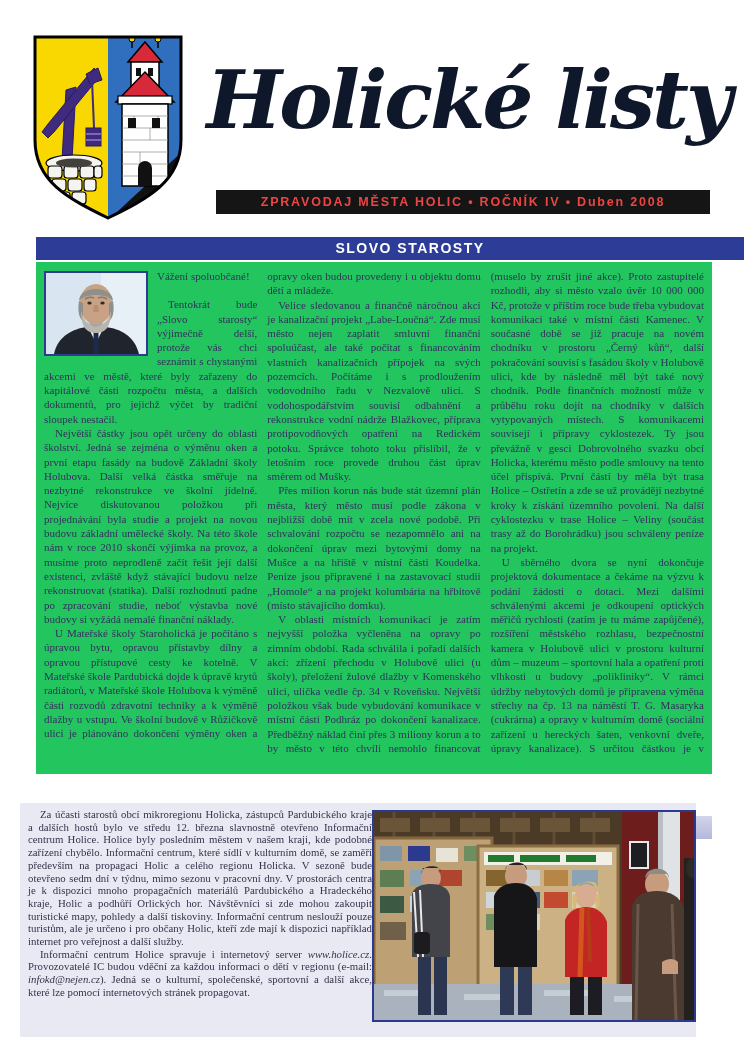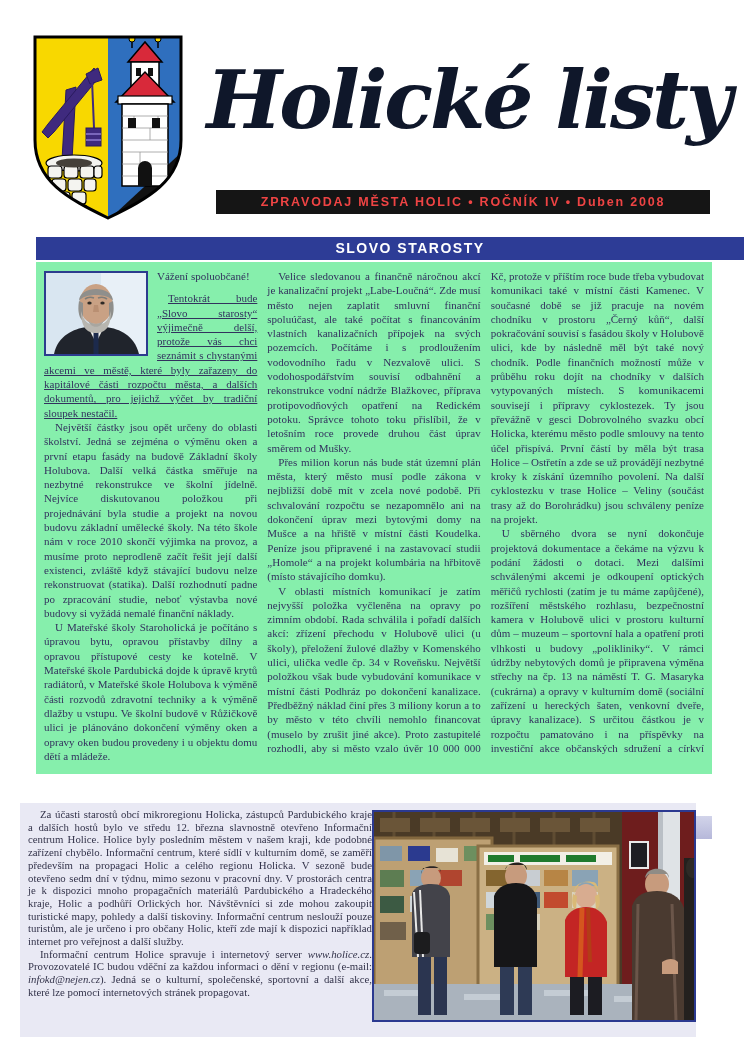--- a/index.html
+++ b/index.html
@@ -17,26 +17,26 @@
   
   .bar-blue{position:absolute;left:36px;top:237px;width:676px;height:23px;background:#2d3c96;
         color:#ffffff;font-family:"Liberation Sans",sans-serif;font-weight:bold;
         font-size:14px;letter-spacing:1.5px;text-align:center;line-height:23px;padding-left:36px;}
   .bar-lavender{position:absolute;left:36px;top:778px;width:676px;height:23px;
         background:linear-gradient(180deg,#d2d4ea 0%,#b6b8da 100%);
         color:#2b3a94;font-family:"Liberation Sans",sans-serif;font-weight:bold;
         font-size:15px;text-align:center;line-height:23px;margin-top:38px;}
   
   .slovo-body{position:absolute;left:36px;top:262px;width:676px;height:512px;
-        background:#86efac;box-sizing:border-box;padding:7px 8px;}
+        background:#22c55e;box-sizing:border-box;padding:7px 8px;}
   .slovo-cols{height:498px;column-count:3;column-gap:10px;column-fill:auto;overflow:hidden;}
   .slovo-cols p{margin:0;font-size:11px;line-height:14.3px;text-align:justify;
         color:#32325e;text-indent:11px;}
   .slovo-cols p.no-indent{text-indent:0;}
-  .slovo-cols p.gap-top{margin-top:8px;text-decoration:underline;}
+  .slovo-cols p.gap-top{margin-top:14px;}
   .mayor{float:left;width:104px;height:85px;border:2px solid #2c3c8e;box-sizing:border-box;
         margin:2px 9px 3px 0;background:#dfe9f2;}
   .mayor svg{display:block;width:100%;height:100%;}
   
   .ic-body{position:absolute;left:20px;top:803px;width:676px;height:234px;background:#e9e9f4;}
   .ic-text{position:absolute;left:8px;top:5px;width:344px;}
   .ic-text p{margin:0;font-size:10.8px;line-height:12.7px;text-align:justify;color:#33334a;
         text-indent:12px;}
   .ic-text .it{font-style:italic;}
   .ic-photo{position:absolute;left:352px;top:7px;width:324px;height:212px;
@@ -160,21 +160,21 @@
 
     </div>
   </div>
 
   <div class="bar-lavender">Otevření Informačního centra v Holicích</div>
 
   <div class="ic-body">
     <div class="ic-text">
       <p>Za účasti starostů obcí mikroregionu Holicka, zástupců Pardubického kraje a dalších hostů bylo ve středu 12. března slavnostně otevřeno Informační centrum Holice. Holice byly posledním městem v našem kraji, kde podobné zařízení chybělo. Informační centrum, které sídlí v kulturním domě, se zaměří především na propagaci Holic a celého regionu Holicka. V sezoně bude otevřeno sedm dní v týdnu, mimo sezonu v pracovní dny. V prostorách centra je k dispozici mnoho propagačních materiálů Pardubického a Hradeckého kraje, Holic a podhůří Orlických hor. Návštěvníci si zde mohou zakoupit turistické mapy, pohledy a další tiskoviny. Informační centrum neslouží pouze turistům, ale je určeno i pro občany Holic, kteří zde mají k dispozici například internet pro veřejnost a další služby.</p>
       <p>
-        <span>Informační centrum Holice spravuje i internetový server </span><span class="it">www.holice.cz</span><span>. Provozovatelé IC budou vděční za každou informaci o dění v regionu (e-mail: </span><span class="it">infokd@nejen.cz</span><span>). Jedná se o kulturní, společenské, sportovní a další akce, které lze pomocí internetových stránek propagovat.</span>
+        <span>Informační centrum Holice spravuje i internetový server </span><span class="it">www.holice.cz</span><span>. Provozovatelé IC budou vděční za každou informaci o dětí v regionu (e-mail: </span><span class="it">infokd@nejen.cz</span><span>). Jedná se o kulturní, společenské, sportovní a další akce, které lze pomocí internetových stránek propagovat.</span>
       </p>
     </div>
 
     <div class="ic-photo">
       <svg viewBox="0 0 320 208" xmlns="http://www.w3.org/2000/svg" preserveAspectRatio="none">
 
         <rect width="320" height="208" fill="#4a3a26"></rect>
         <g stroke="#5f4c32" stroke-width="3">
           <line x1="20" y1="0" x2="20" y2="60"></line>
             <line x1="60" y1="0" x2="60" y2="60"></line>

